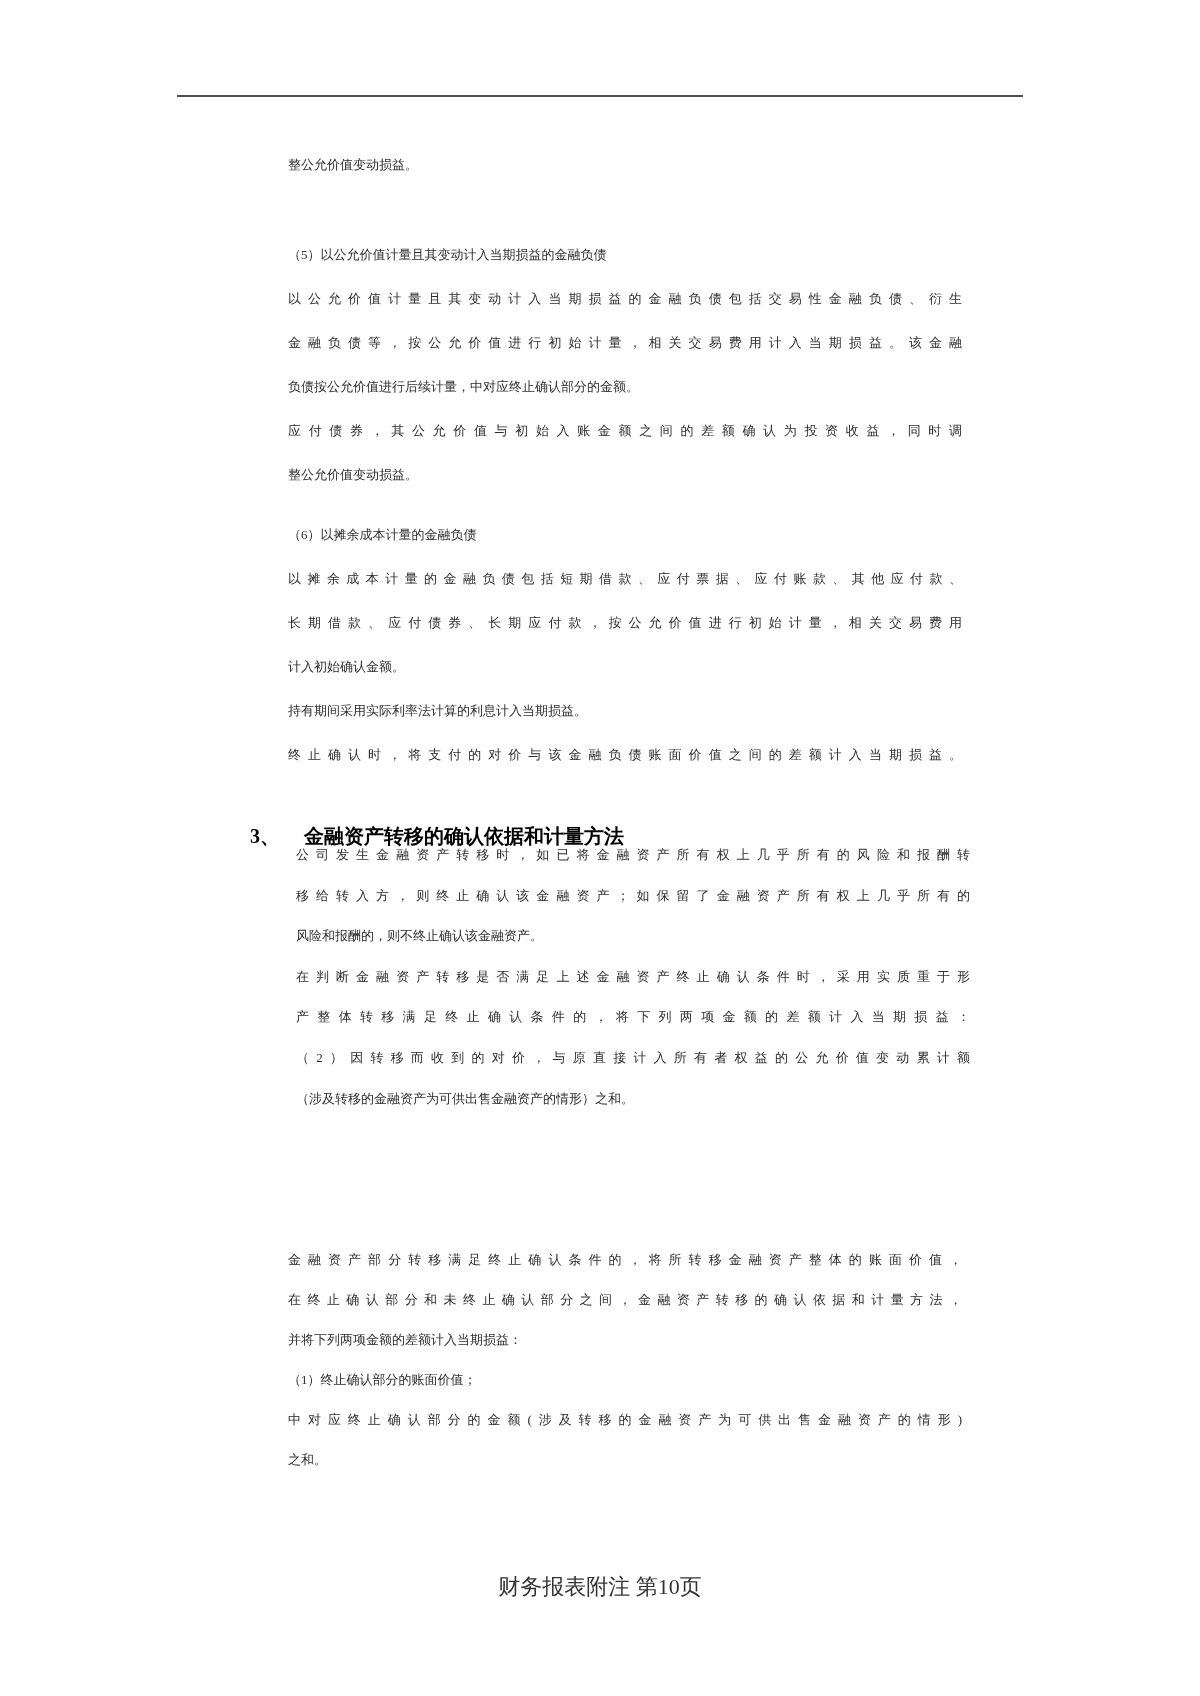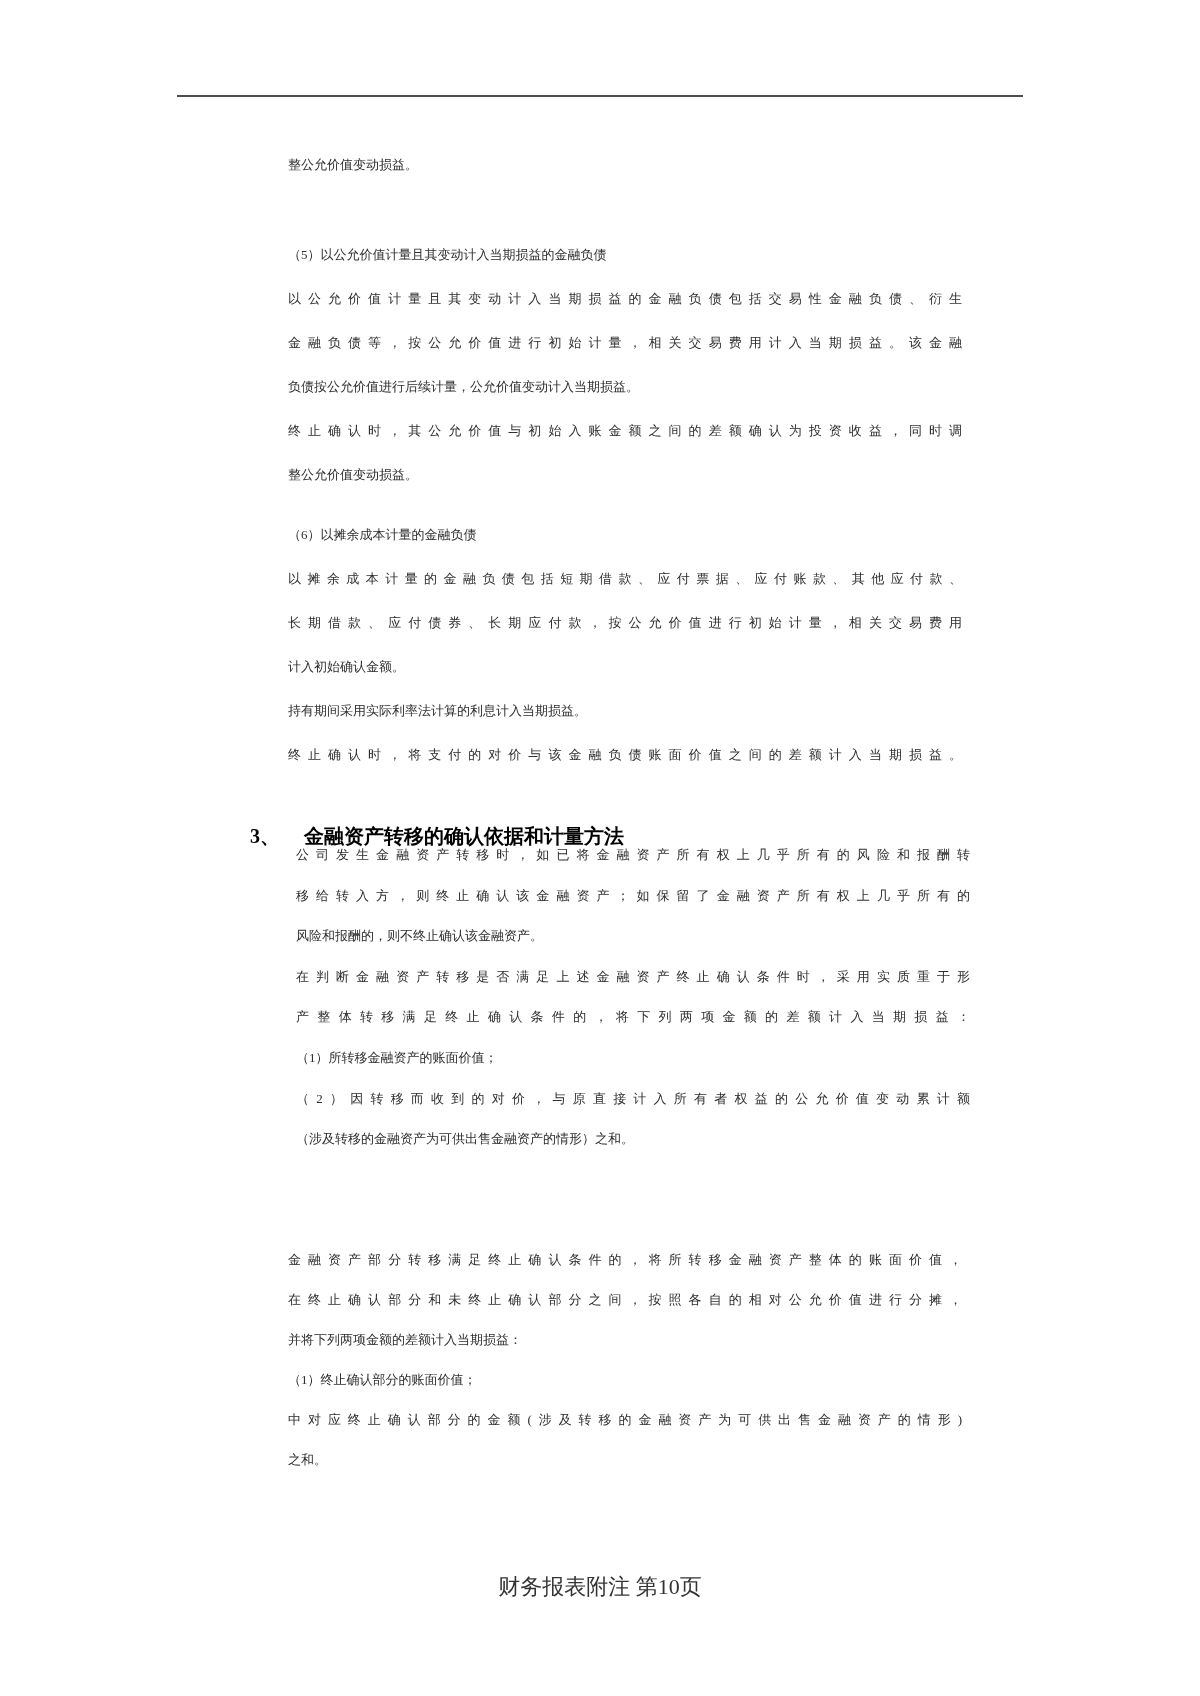--- a/index.html
+++ b/index.html
@@ -76,22 +76,22 @@
   <div class="top-rule"></div>
 
   <div class="blk" id="carry">
     <div class="line">整公允价值变动损益。</div>
   </div>
 
   <div class="blk" id="s5">
     <div class="line">（5）以公允价值计量且其变动计入当期损益的金融负债</div>
     <div class="line j">以公允价值计量且其变动计入当期损益的金融负债包括交易性金融负债、衍生</div>
     <div class="line j">金融负债等，按公允价值进行初始计量，相关交易费用计入当期损益。该金融</div>
-    <div class="line">负债按公允价值进行后续计量，公允价值变动计入当期损益。</div>
-    <div class="line j">终止确认时，其公允价值与初始入账金额之间的差额确认为投资收益，同时调</div>
+    <div class="line">负债按公允价值进行后续计量，中对应终止确认部分的金额。</div>
+    <div class="line j">应付债券，其公允价值与初始入账金额之间的差额确认为投资收益，同时调</div>
     <div class="line">整公允价值变动损益。</div>
   </div>
 
   <div class="blk" id="s6">
     <div class="line">（6）以摊余成本计量的金融负债</div>
     <div class="line j">以摊余成本计量的金融负债包括短期借款、应付票据、应付账款、其他应付款、</div>
     <div class="line j">长期借款、应付债券、长期应付款，按公允价值进行初始计量，相关交易费用</div>
     <div class="line">计入初始确认金额。</div>
     <div class="line">持有期间采用实际利率法计算的利息计入当期损益。</div>
     <div class="line j">终止确认时，将支付的对价与该金融负债账面价值之间的差额计入当期损益。</div>
@@ -100,28 +100,27 @@
   <div class="heading3">
     <span class="num">3、</span><span>金融资产转移的确认依据和计量方法</span>
   </div>
 
   <div class="blk" id="p1">
     <div class="line j">公司发生金融资产转移时，如已将金融资产所有权上几乎所有的风险和报酬转</div>
     <div class="line j">移给转入方，则终止确认该金融资产；如保留了金融资产所有权上几乎所有的</div>
     <div class="line">风险和报酬的，则不终止确认该金融资产。</div>
     <div class="line j">在判断金融资产转移是否满足上述金融资产终止确认条件时，采用实质重于形</div>
     <div class="line j">产整体转移满足终止确认条件的，将下列两项金额的差额计入当期损益：</div>
-    <div class="line">（1）所转移金融资产的账面价值；</div>
     <div class="line j">（2）因转移而收到的对价，与原直接计入所有者权益的公允价值变动累计额</div>
     <div class="line">（涉及转移的金融资产为可供出售金融资产的情形）之和。</div>
   </div>
 
   <div class="blk" id="p2">
     <div class="line j">金融资产部分转移满足终止确认条件的，将所转移金融资产整体的账面价值，</div>
-    <div class="line j">在终止确认部分和未终止确认部分之间，按照各自的相对公允价值进行分摊，</div>
+    <div class="line j">在终止确认部分和未终止确认部分之间，金融资产转移的确认依据和计量方法，</div>
     <div class="line">并将下列两项金额的差额计入当期损益：</div>
     <div class="line">（1）终止确认部分的账面价值；</div>
     <div class="line j">中对应终止确认部分的金额(涉及转移的金融资产为可供出售金融资产的情形)</div>
     <div class="line">之和。</div>
   </div>
 
   <div class="footer">财务报表附注 第10页</div>
 
 </div>
 

